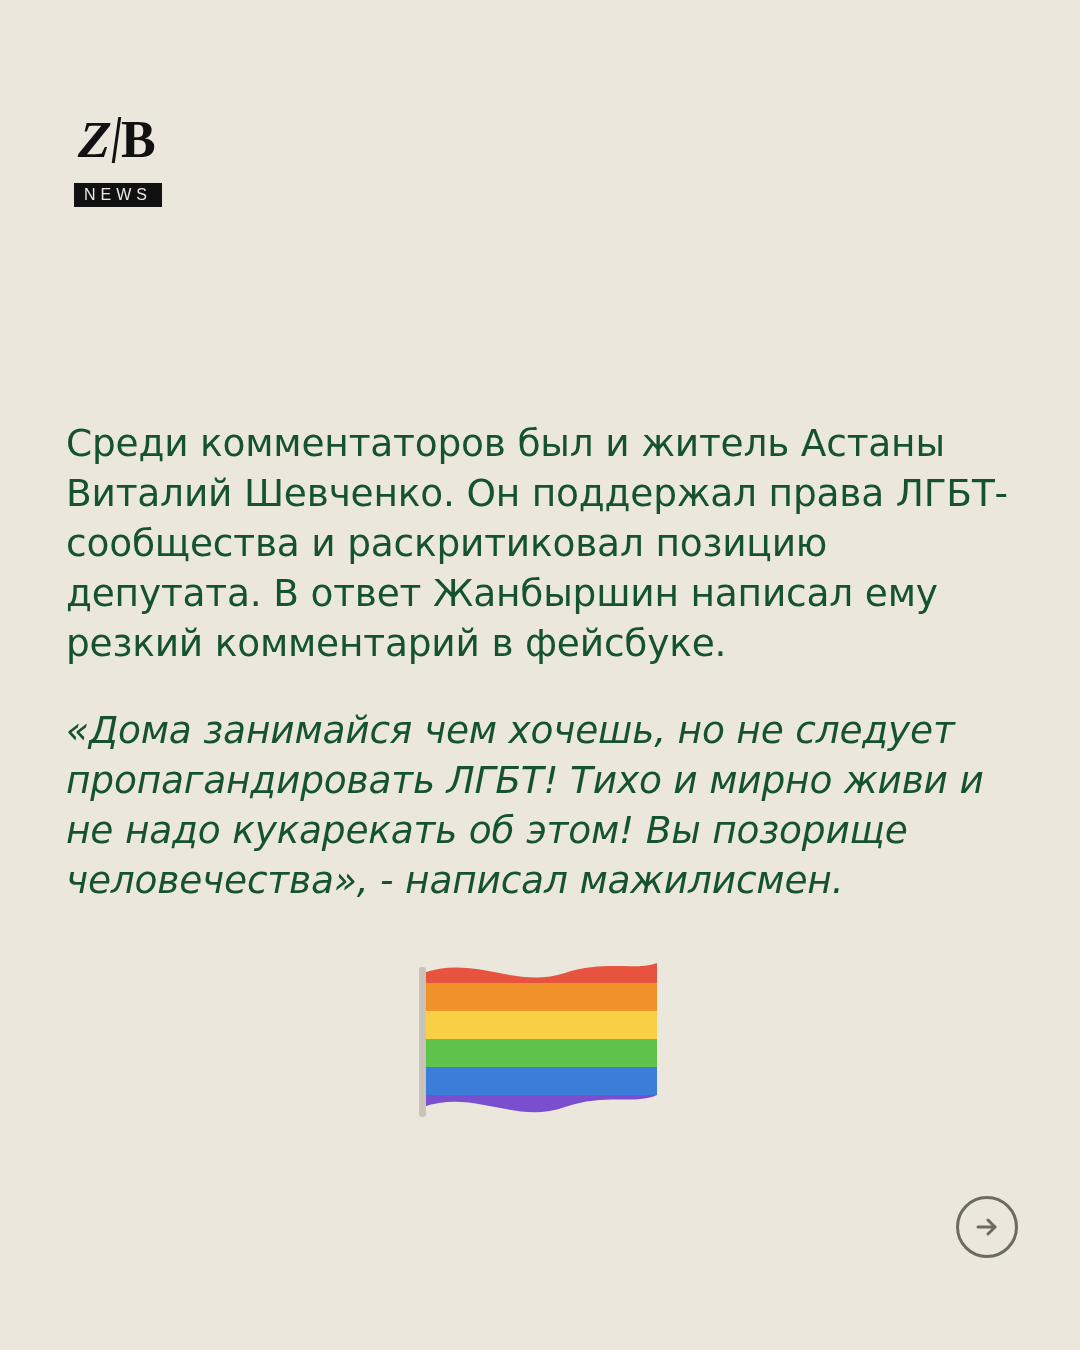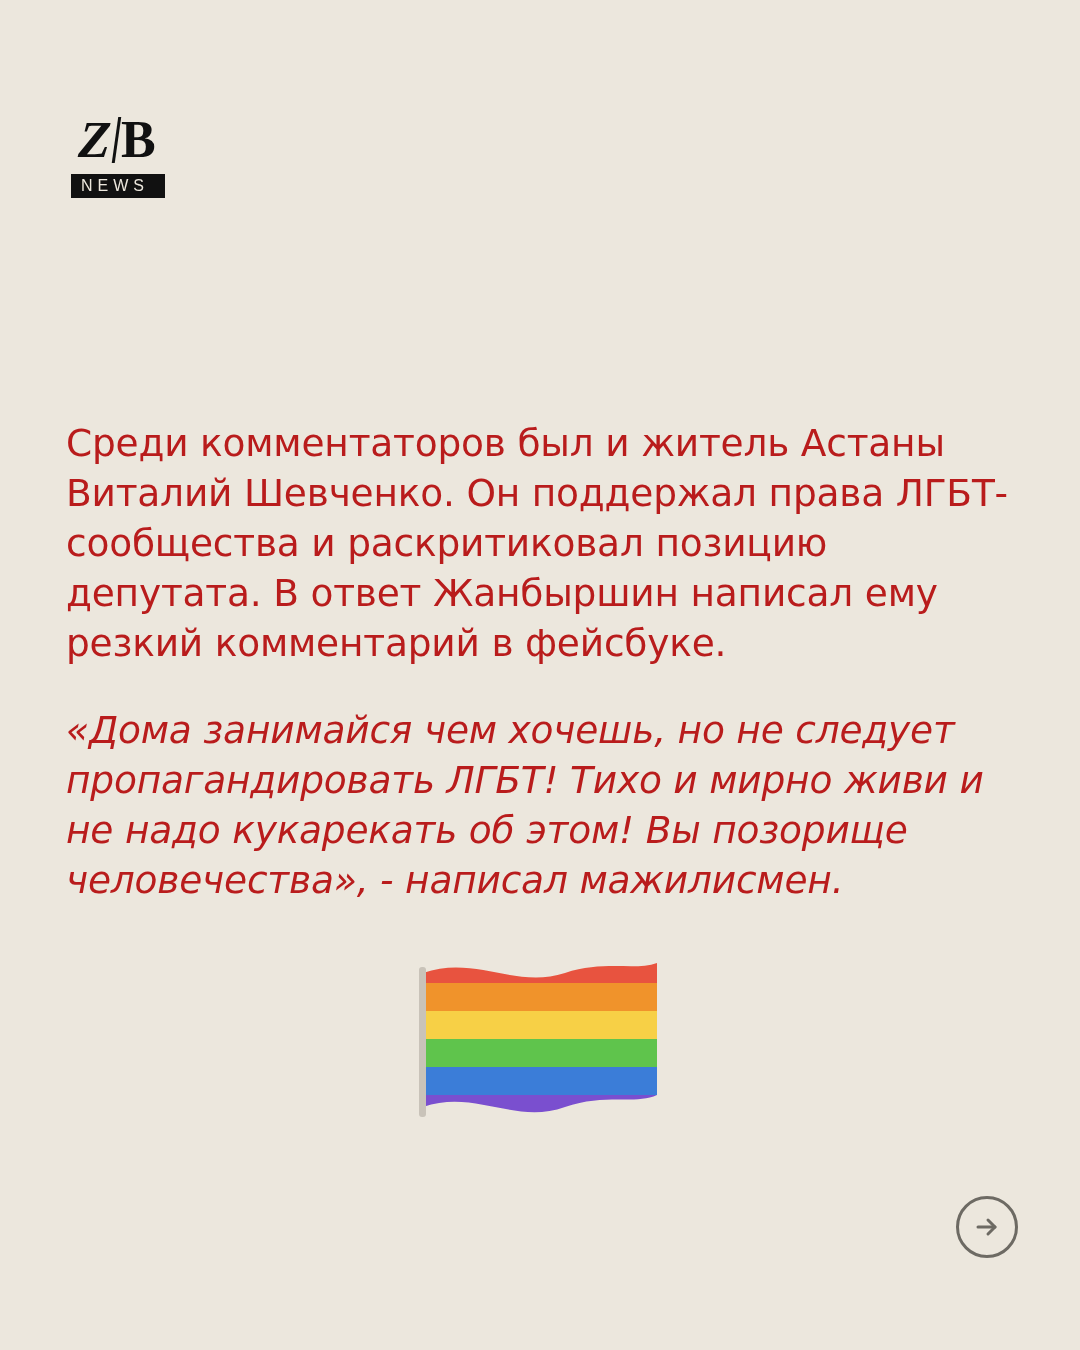--- a/index.html
+++ b/index.html
@@ -55,42 +55,42 @@
     width: 3px;
     height: 46px;
     background: #111111;
     margin: 0 3px;
     transform: skewX(-8deg);
   }
   .logo-mark .bchar {
     font-weight: 700;
   }
   .logo-news {
-    margin-top: 6px;
+    margin-top: 15px;
     background: #111111;
     color: #ece7dd;
     font-family: "Liberation Sans", sans-serif;
     font-size: 16px;
     letter-spacing: 5px;
-    padding: 3px 16px 3px 10px;
+    padding: 3px 10px 3px 10px;
     line-height: 18px;
   }
 
   
   .content {
     position: absolute;
     left: 66px;
     top: 380px;
     width: 952px;
   }
   .paragraph {
     font-family: "DejaVu Sans", sans-serif;
     font-size: 37.5px;
     line-height: 50px;
-    color: #b91c1c;
+    color: #14532d;
     letter-spacing: -0.2px;
   }
   .paragraph.quote {
     font-style: italic;
   }
 
   
   .flag-wrap {
     position: absolute;
     left: 0;

